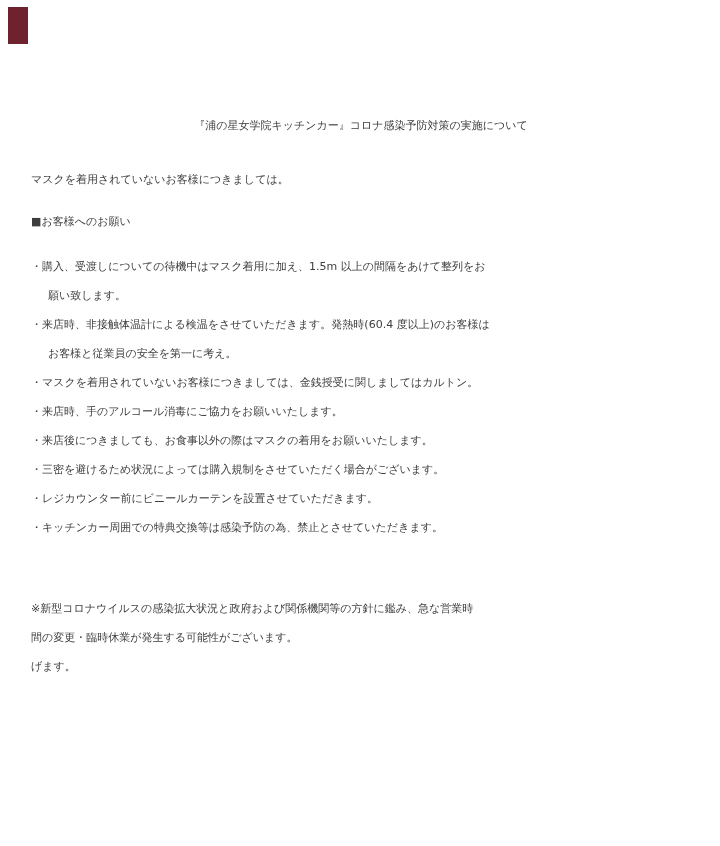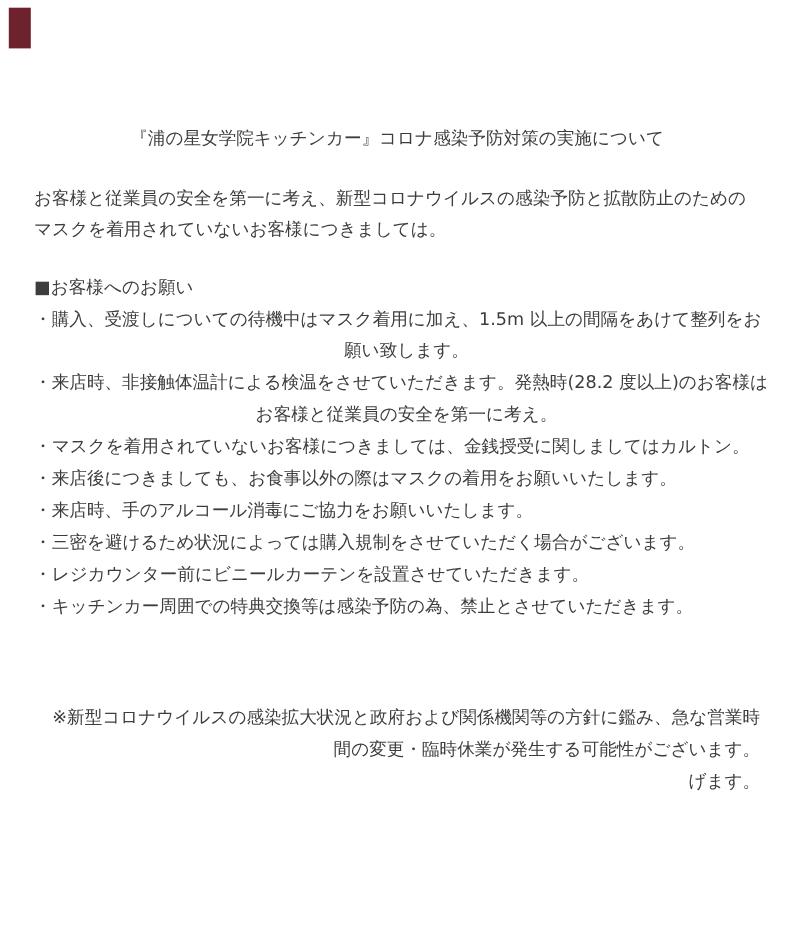--- a/index.html
+++ b/index.html
@@ -8,21 +8,21 @@
     background: #ffffff;
   }
   .page {
     position: relative;
     width: 720px;
     height: 846px;
     background: #ffffff;
     overflow: hidden;
     font-family: "DejaVu Sans", sans-serif;
     color: #3d3d3d;
-    font-size: 16px;
+    font-size: 11px;
     line-height: 29px;
   }
   .corner-mark {
     position: absolute;
     left: 8px;
     top: 7px;
     width: 20px;
     height: 37px;
     background: #6e222d; 
   }
@@ -33,51 +33,50 @@
     width: 660px;
   }
   .line {
     white-space: nowrap;
   }
   .title {
     text-align: center;
     white-space: nowrap;
   }
   .intro   { margin-top: 25px; }
-  .section-header { margin-top: 23px; }
-  .bullets { margin-top: 0; }
-  .line.cont { padding-left: 17px; text-align: center; }
-  .note    { margin-top: 72px; text-align: right; }
+  .section-header { margin-top: 13px; }
+  .bullets { margin-top: 16px; }
+  .line.cont { padding-left: 17px; }
+  .note    { margin-top: 52px; }
 </style>
 </head>
 <body>
 
 <div class="page">
 
   <div class="corner-mark" data-bind-bg="corner_mark.color" style="background: rgb(110, 34, 45);"></div>
 
   <div class="doc">
 
     <div class="title" data-bind="document.title">『浦の星女学院キッチンカー』コロナ感染予防対策の実施について</div>
 
     <div class="intro">
-      <div class="line" data-bind="document.intro.lines.0">お客様と従業員の安全を第一に考え、新型コロナウイルスの感染予防と拡散防止のための</div>
       <div class="line" data-bind="document.intro.lines.1">マスクを着用されていないお客様につきましては。</div>
     </div>
 
     <div class="section-header line" data-bind="document.section.header">■お客様へのお願い</div>
 
     <div class="bullets">
       <div class="line" data-bind="document.section.bullet_lines.0.text">・購入、受渡しについての待機中はマスク着用に加え、1.5m 以上の間隔をあけて整列をお</div>
       <div class="line cont" data-bind="document.section.bullet_lines.1.text">願い致します。</div>
-      <div class="line" data-bind="document.section.bullet_lines.2.text">・来店時、非接触体温計による検温をさせていただきます。発熱時(28.2 度以上)のお客様は</div>
+      <div class="line" data-bind="document.section.bullet_lines.2.text">・来店時、非接触体温計による検温をさせていただきます。発熱時(60.4 度以上)のお客様は</div>
       <div class="line cont" data-bind="document.section.bullet_lines.3.text">お客様と従業員の安全を第一に考え。</div>
       <div class="line" data-bind="document.section.bullet_lines.4.text">・マスクを着用されていないお客様につきましては、金銭授受に関しましてはカルトン。</div>
+      <div class="line" data-bind="document.section.bullet_lines.5.text">・来店時、手のアルコール消毒にご協力をお願いいたします。</div>
       <div class="line" data-bind="document.section.bullet_lines.6.text">・来店後につきましても、お食事以外の際はマスクの着用をお願いいたします。</div>
-      <div class="line" data-bind="document.section.bullet_lines.5.text">・来店時、手のアルコール消毒にご協力をお願いいたします。</div>
       <div class="line" data-bind="document.section.bullet_lines.7.text">・三密を避けるため状況によっては購入規制をさせていただく場合がございます。</div>
       <div class="line" data-bind="document.section.bullet_lines.9.text">・レジカウンター前にビニールカーテンを設置させていただきます。</div>
       <div class="line" data-bind="document.section.bullet_lines.10.text">・キッチンカー周囲での特典交換等は感染予防の為、禁止とさせていただきます。</div>
     </div>
 
     <div class="note">
       <div class="line" data-bind="document.note.lines.0">※新型コロナウイルスの感染拡大状況と政府および関係機関等の方針に鑑み、急な営業時</div>
       <div class="line" data-bind="document.note.lines.1">間の変更・臨時休業が発生する可能性がございます。</div>
       <div class="line" data-bind="document.note.lines.3">げます。</div>
     </div>

